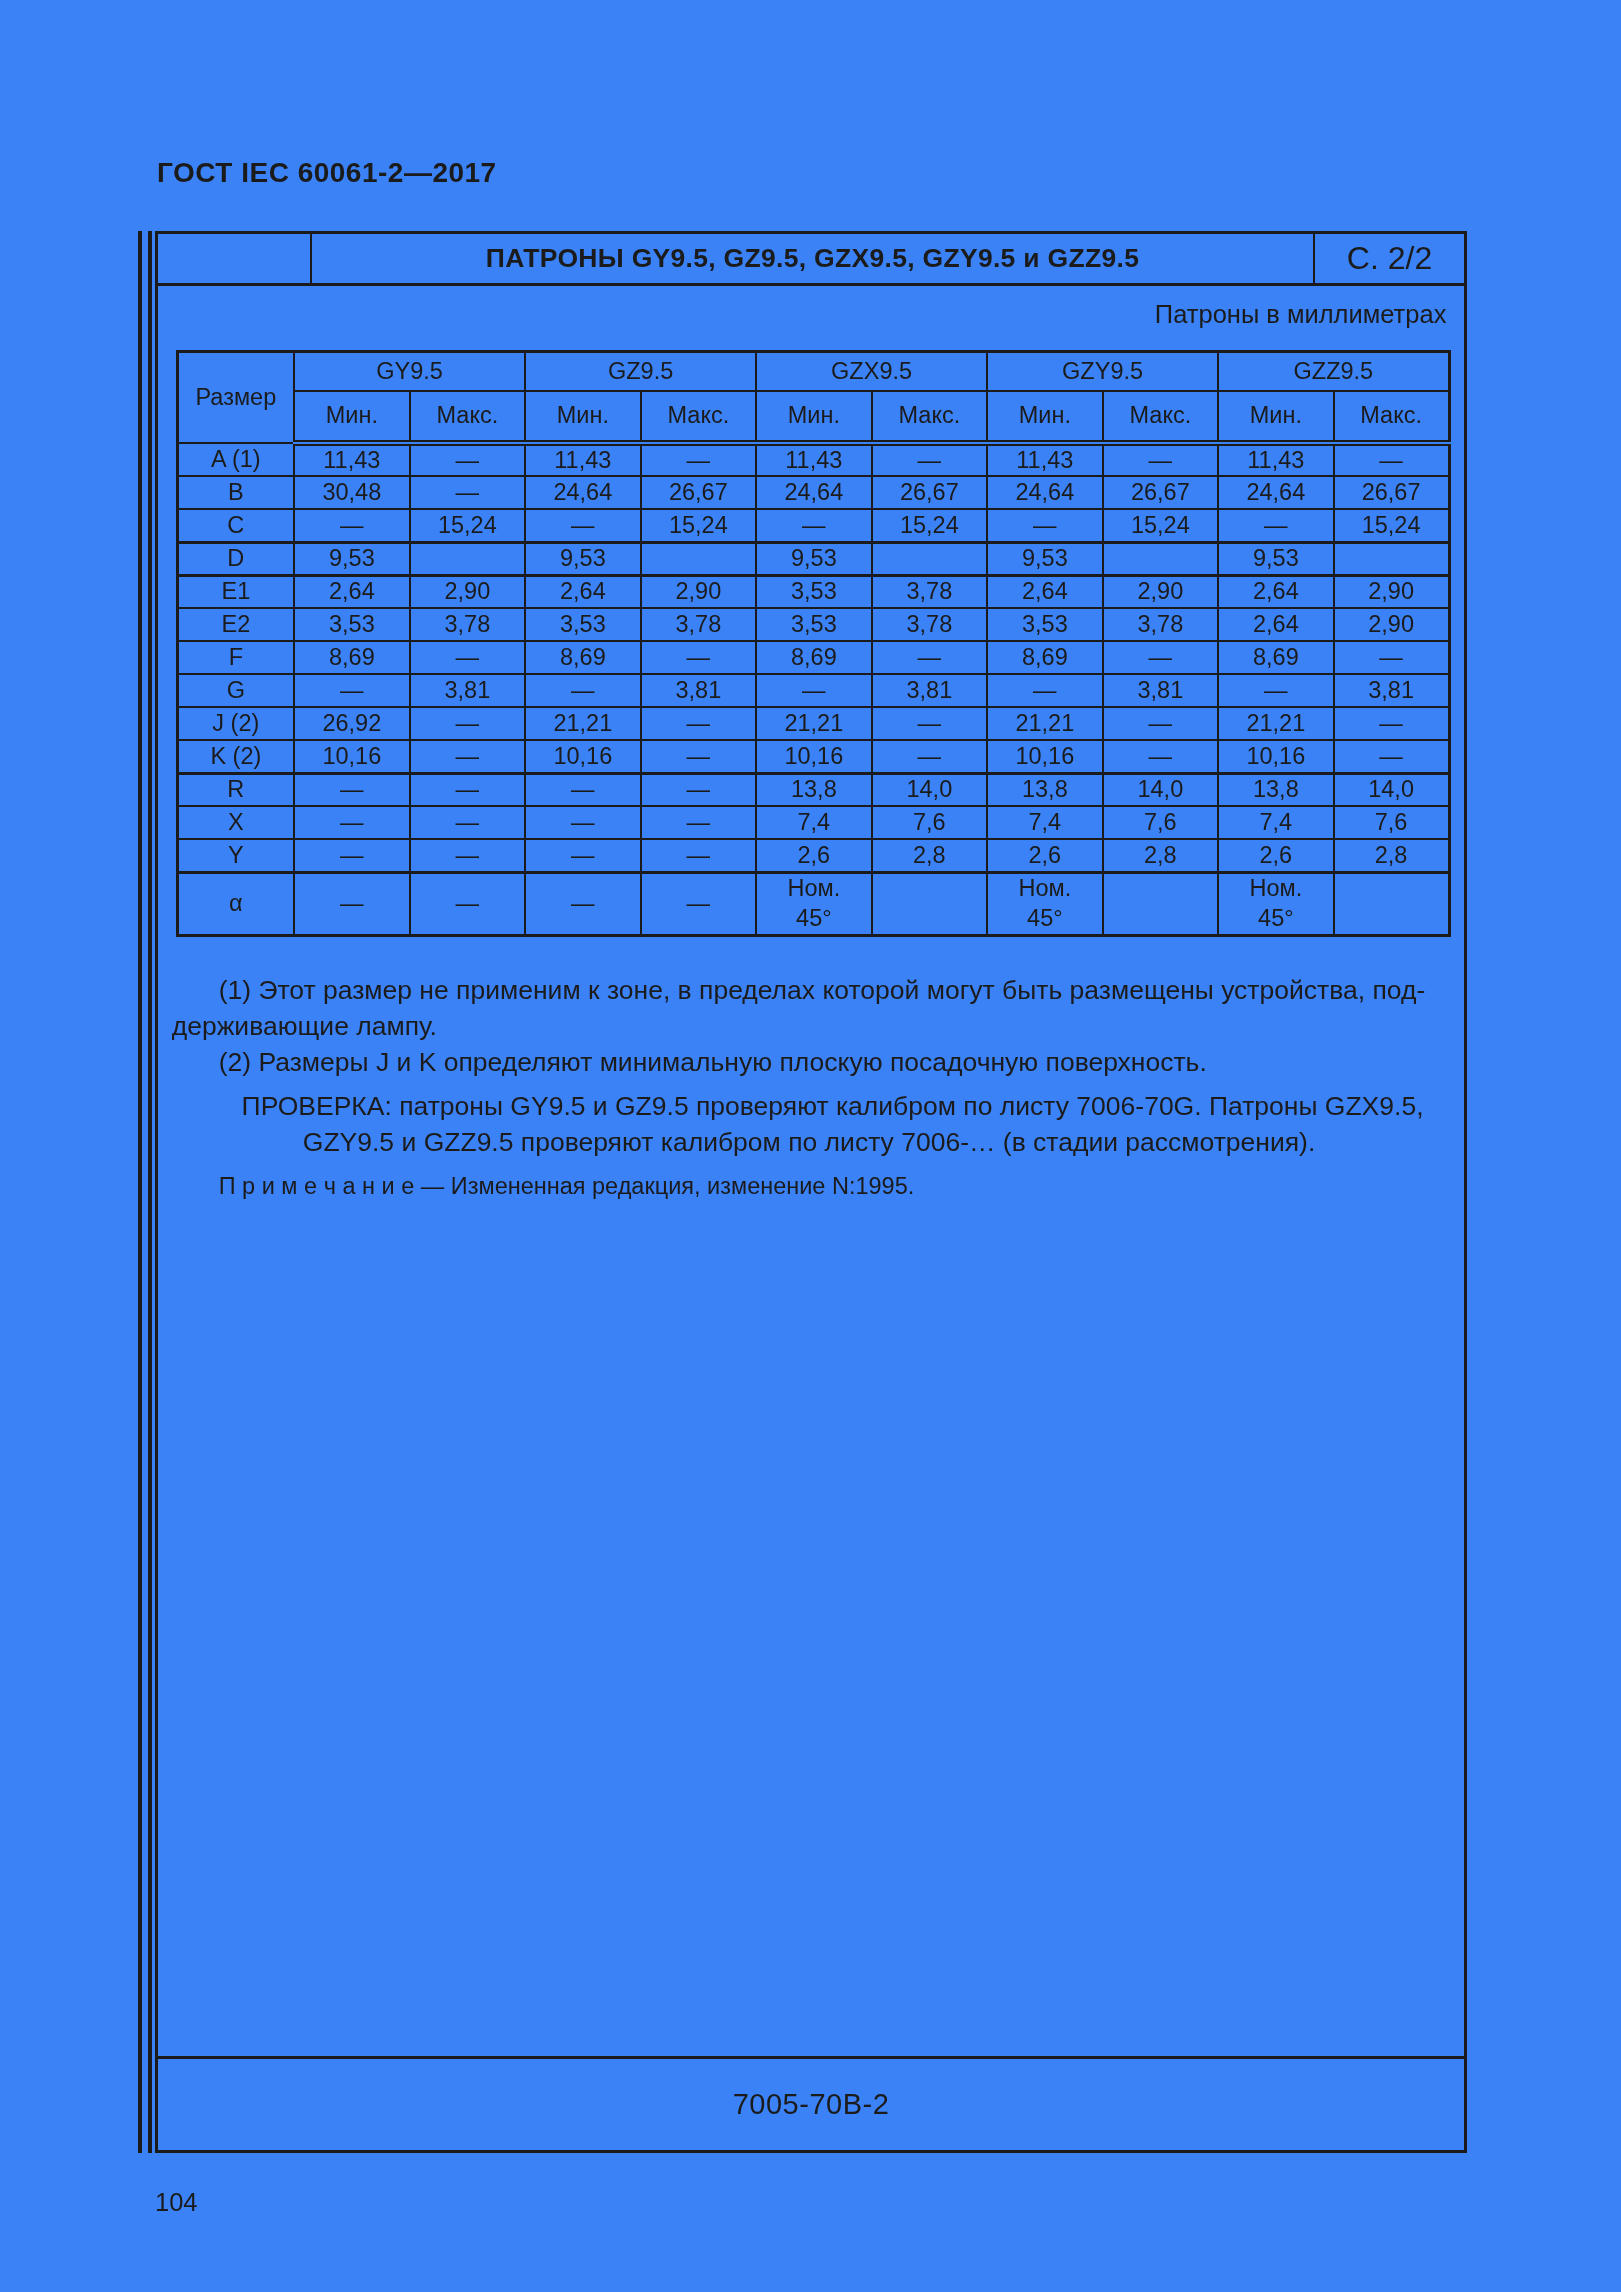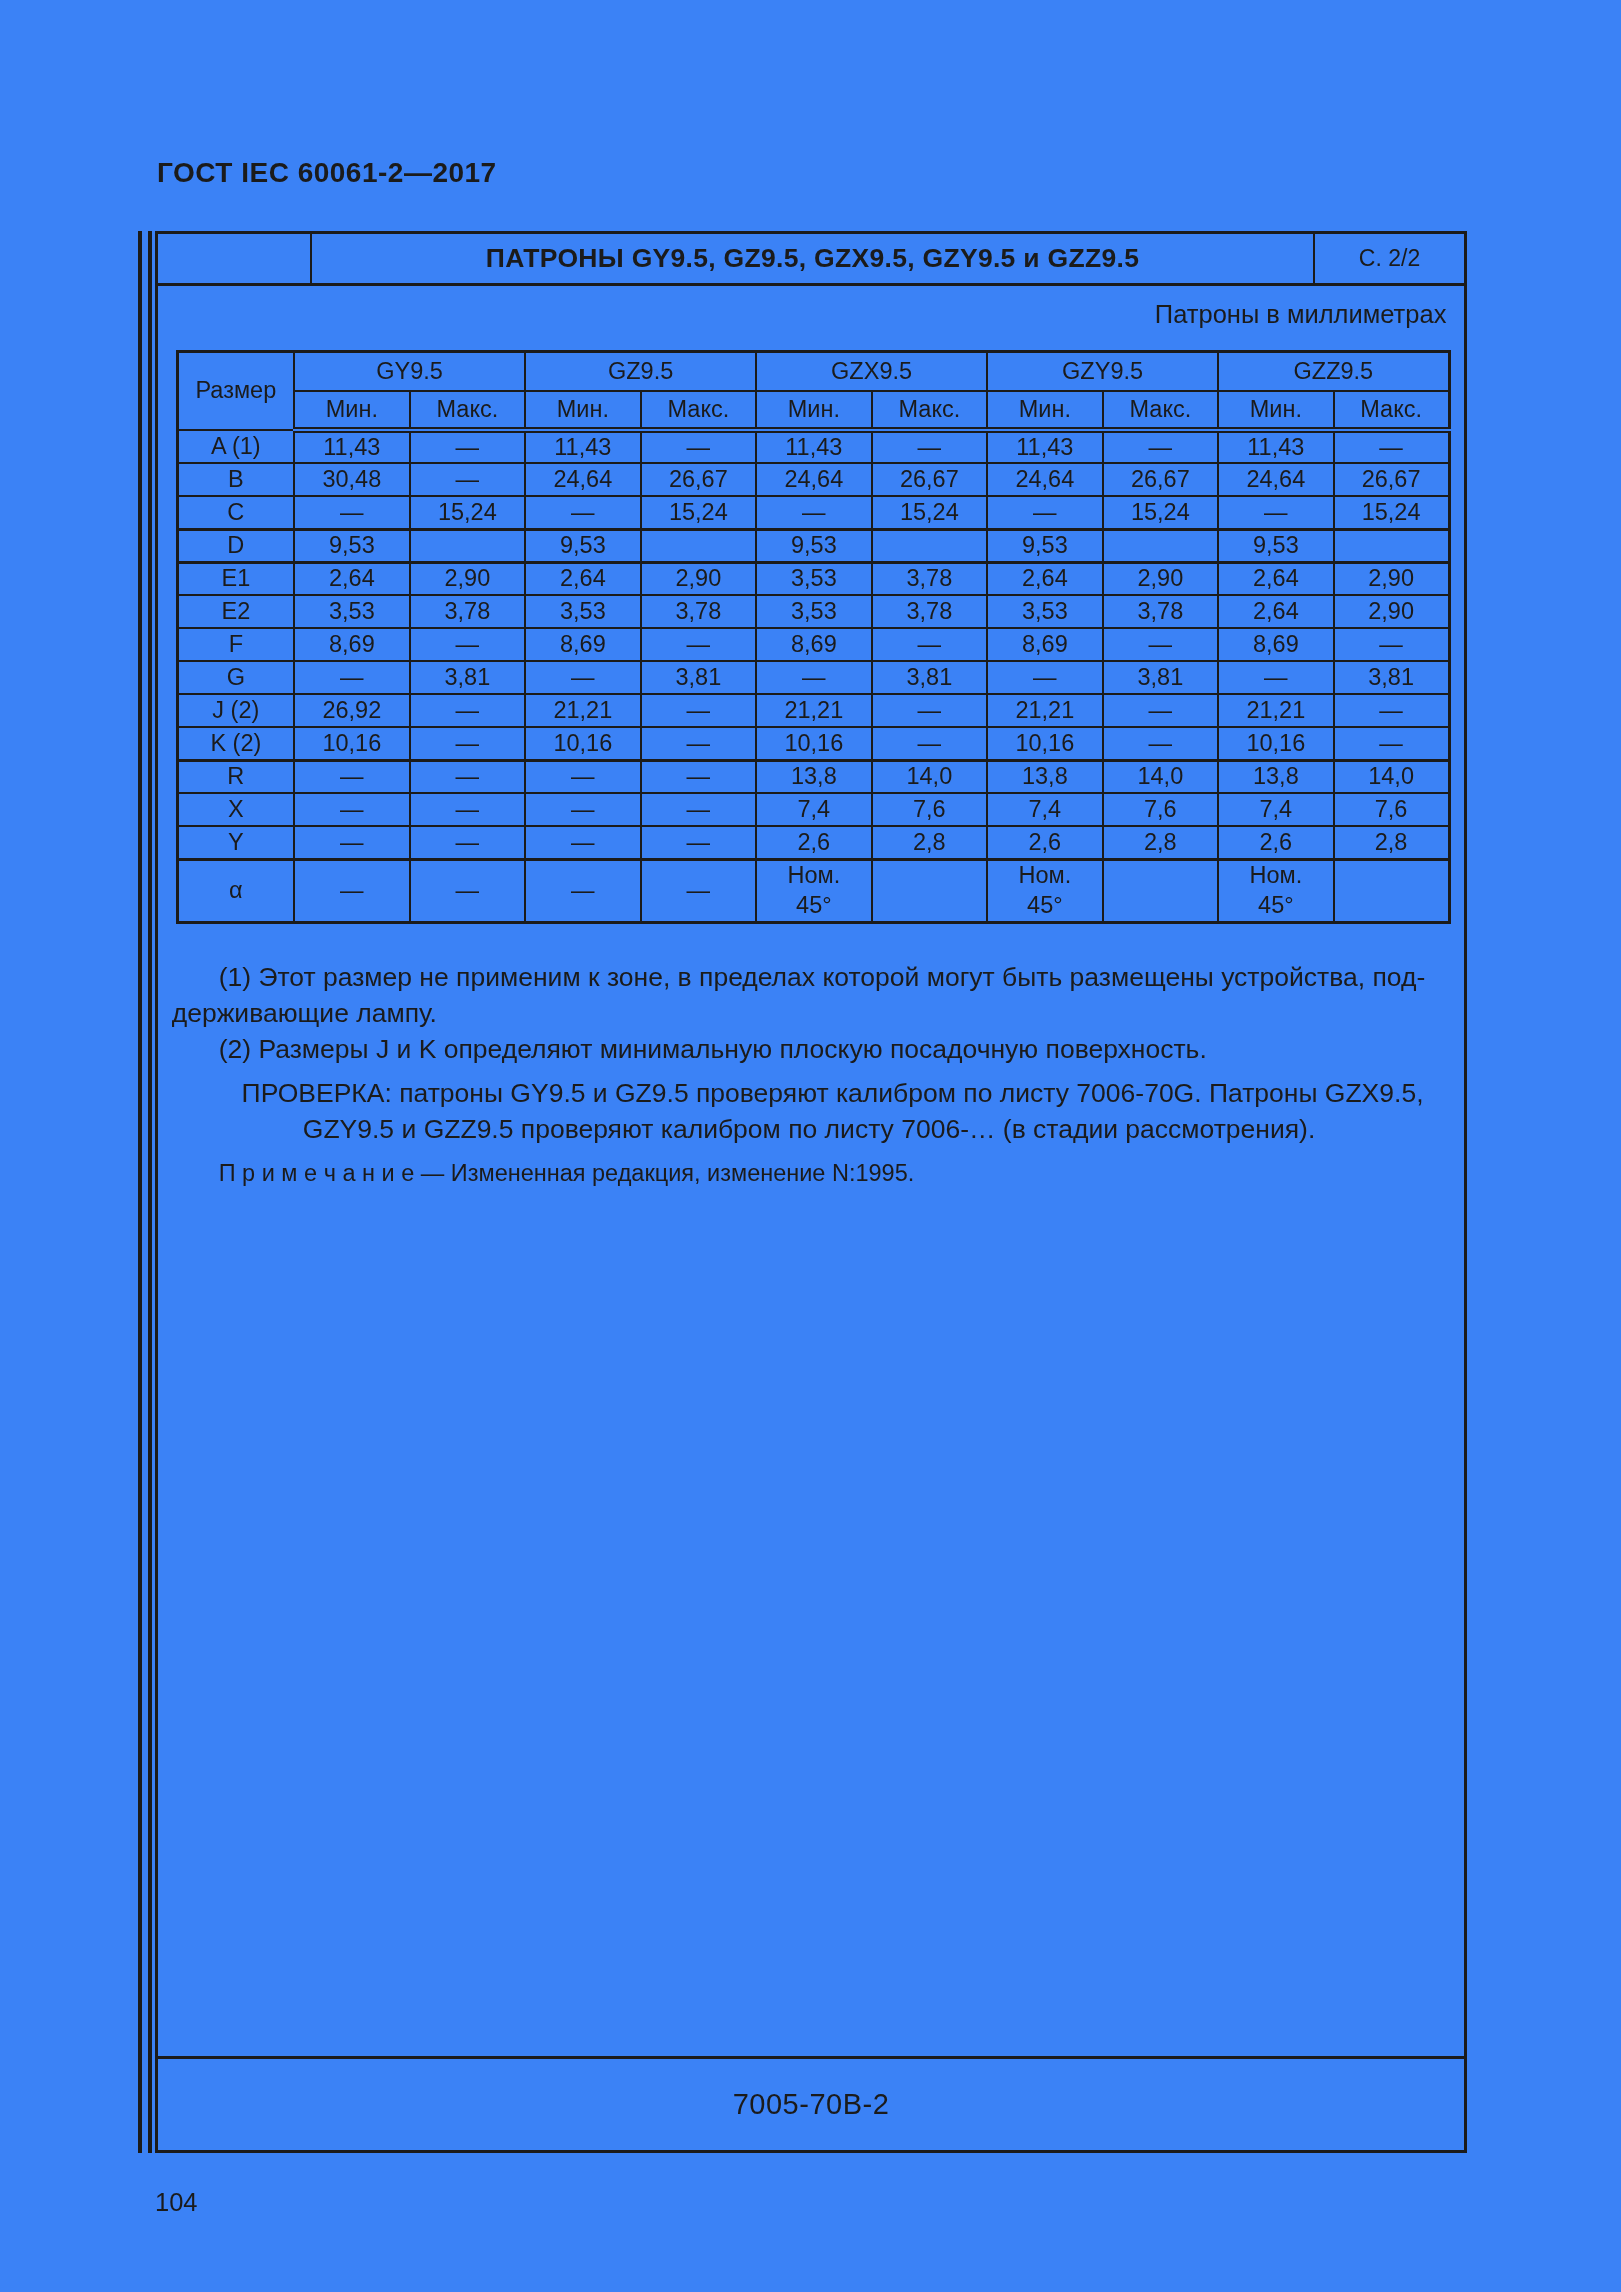--- a/index.html
+++ b/index.html
@@ -29,38 +29,38 @@
   }
   
   .strip { display:flex; height:52px; border-bottom:3.9px solid #1b1b1b; }
   .strip-left  { width:154px; border-right:2.9px solid #1b1b1b; }
   .strip-title {
     flex:1; display:flex; align-items:center; justify-content:center;
     font-size:26.5px; font-weight:bold; letter-spacing:0.3px;
   }
   .strip-page  {
     width:151px; border-left:2.9px solid #1b1b1b;
-    display:flex; align-items:center; justify-content:center; font-size:23px;
+    display:flex; align-items:center; justify-content:center; font-size:32px;
   }
   .units { text-align:right; padding-right:17.6px; margin-top:13.7px; font-size:25.5px; }
 
   
   table.dims {
     margin:21.6px 0 0 17.6px; width:1275px;
     border-collapse:collapse; table-layout:fixed;
     font-size:23.5px;
     border:3.9px solid #1b1b1b;
   }
   table.dims col.dimcol { width:117px; }
   table.dims th, table.dims td {
     font-weight:normal; text-align:center; vertical-align:middle;
     padding:0; white-space:pre-line; line-height:1.25;
   }
   tr.grp-row th { height:39px; border-bottom:2px solid #1b1b1b; }
-  tr.mm-row  th { height:39px; }
+  tr.mm-row  th { height:52px; }
   tr.mm-row th, th.dimhead { border-bottom:6.9px double #1b1b1b; }
   th.dimhead { border-right:2.9px solid #1b1b1b; }
   .gs { border-left:2.9px solid #1b1b1b; }
   .c1, .ms { border-left:2px solid #1b1b1b; }
   .c0 { border-left:2.9px solid #1b1b1b; }
   td.dim { border-right:2.9px solid #1b1b1b; }
   tbody td { height:33px; border-top:2px solid #1b1b1b; }
   tbody tr.thick td { border-top:3.9px solid #1b1b1b; }
   tbody tr.tall td { height:63px; }
 

